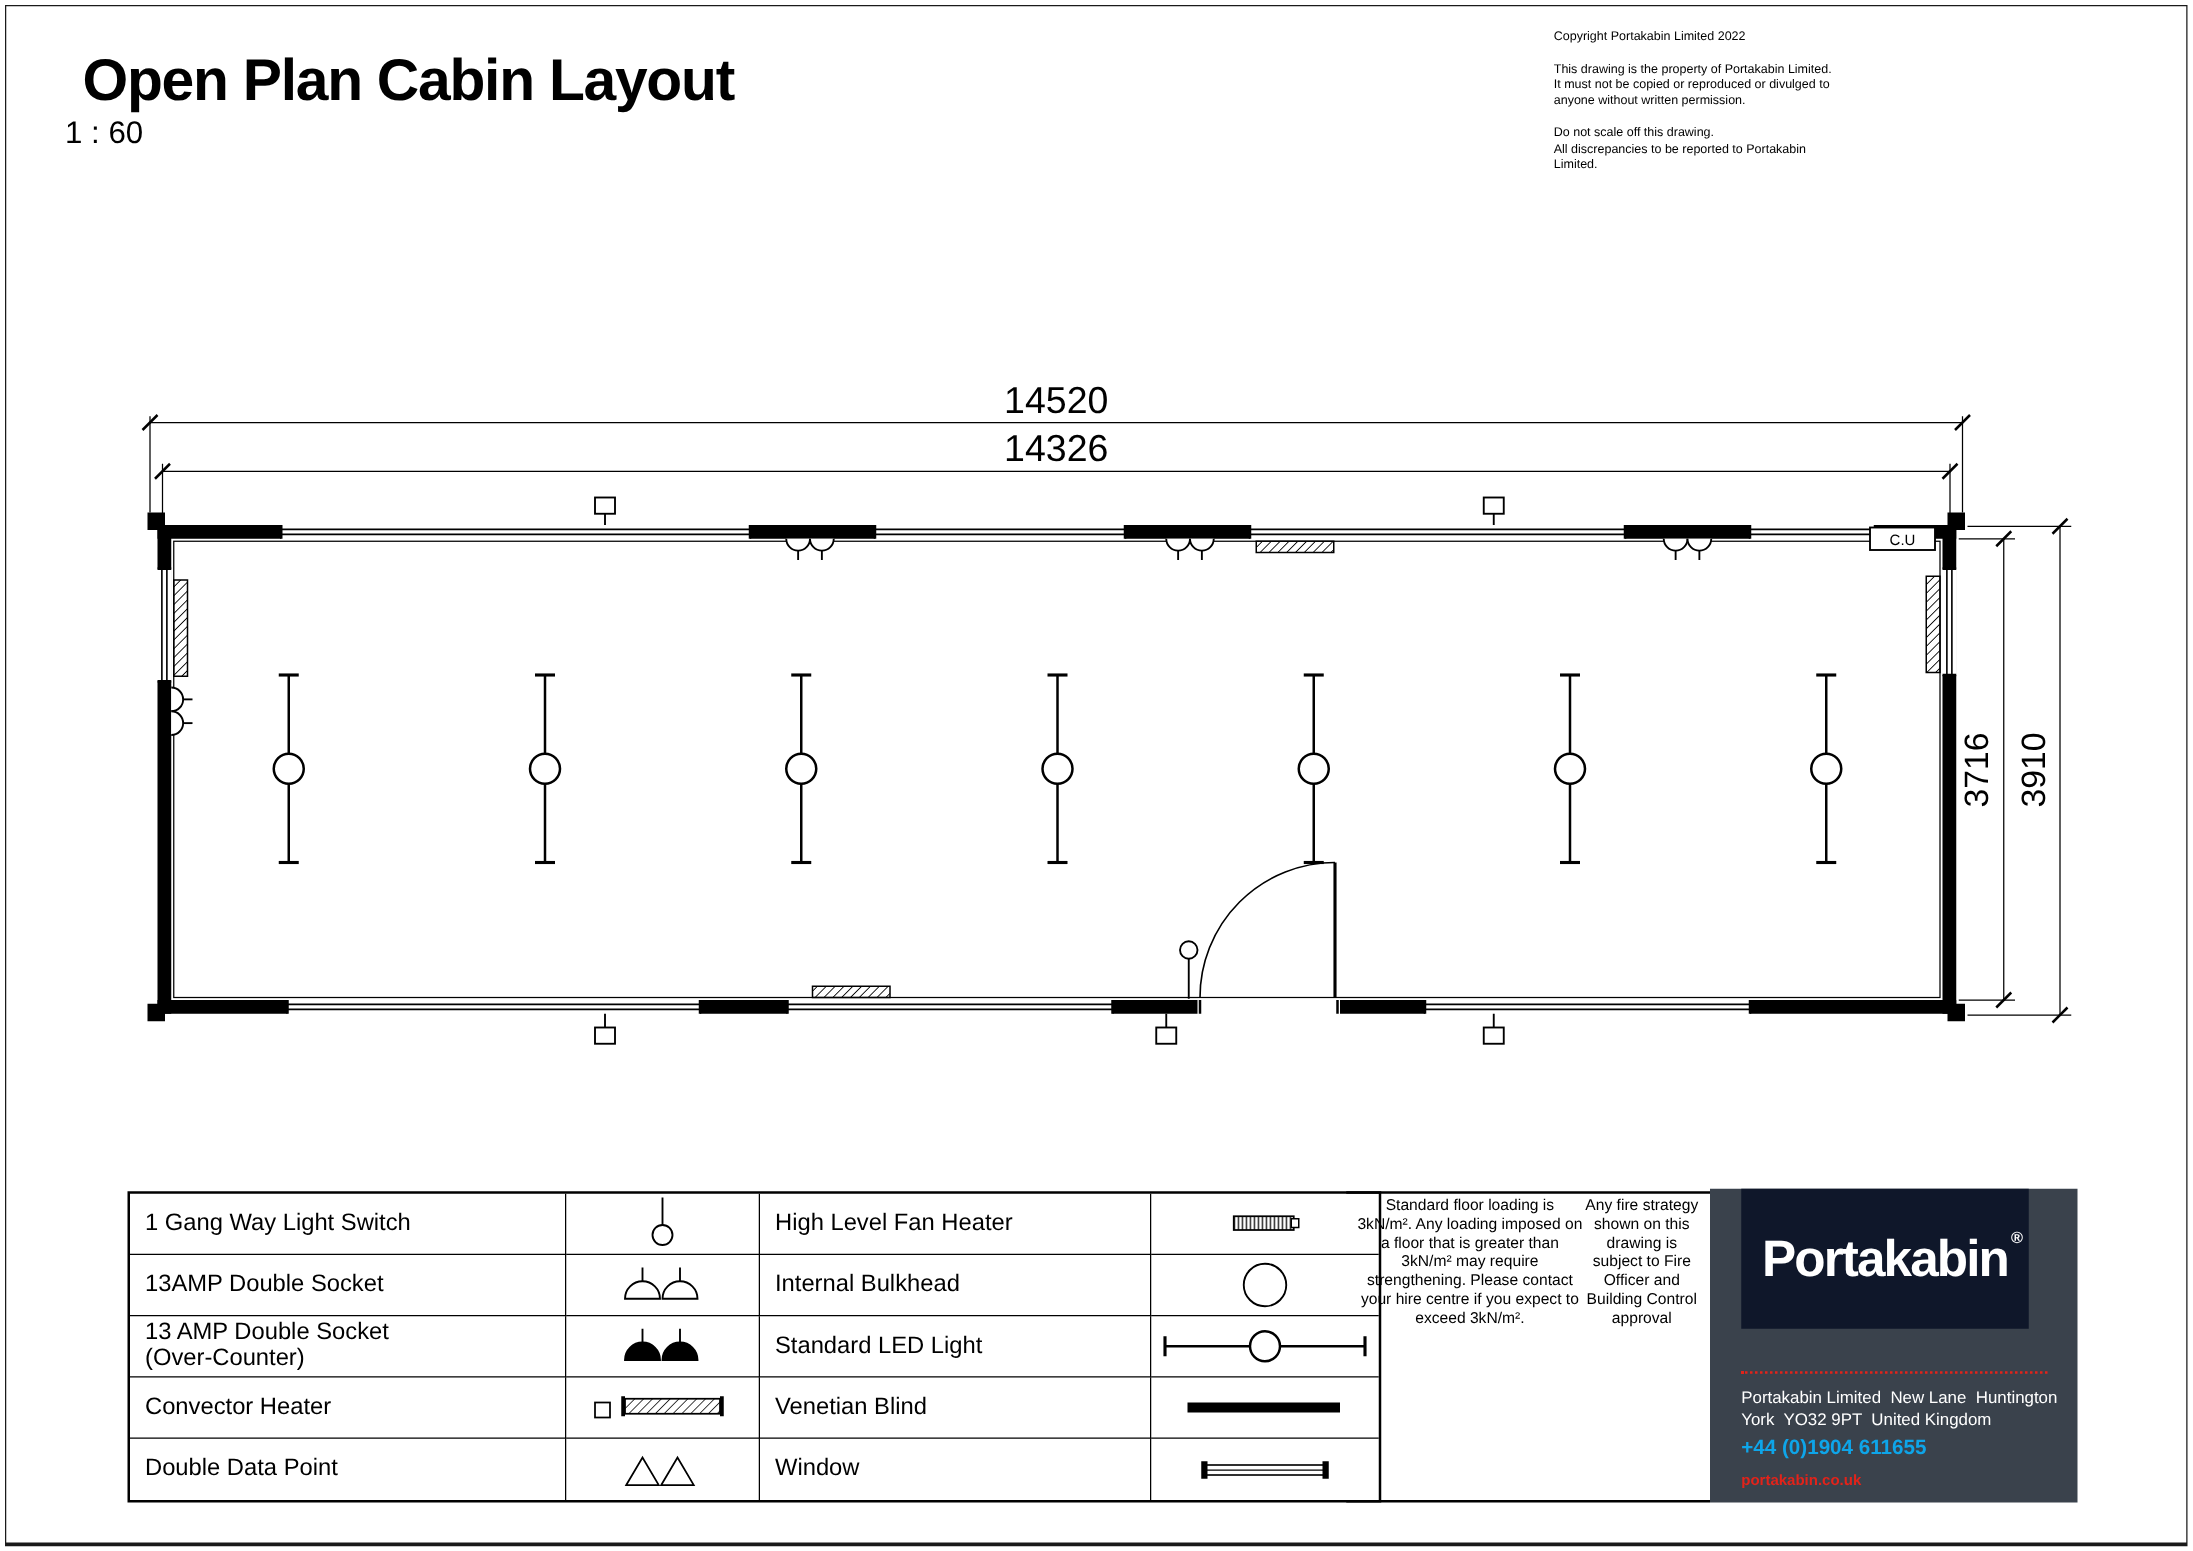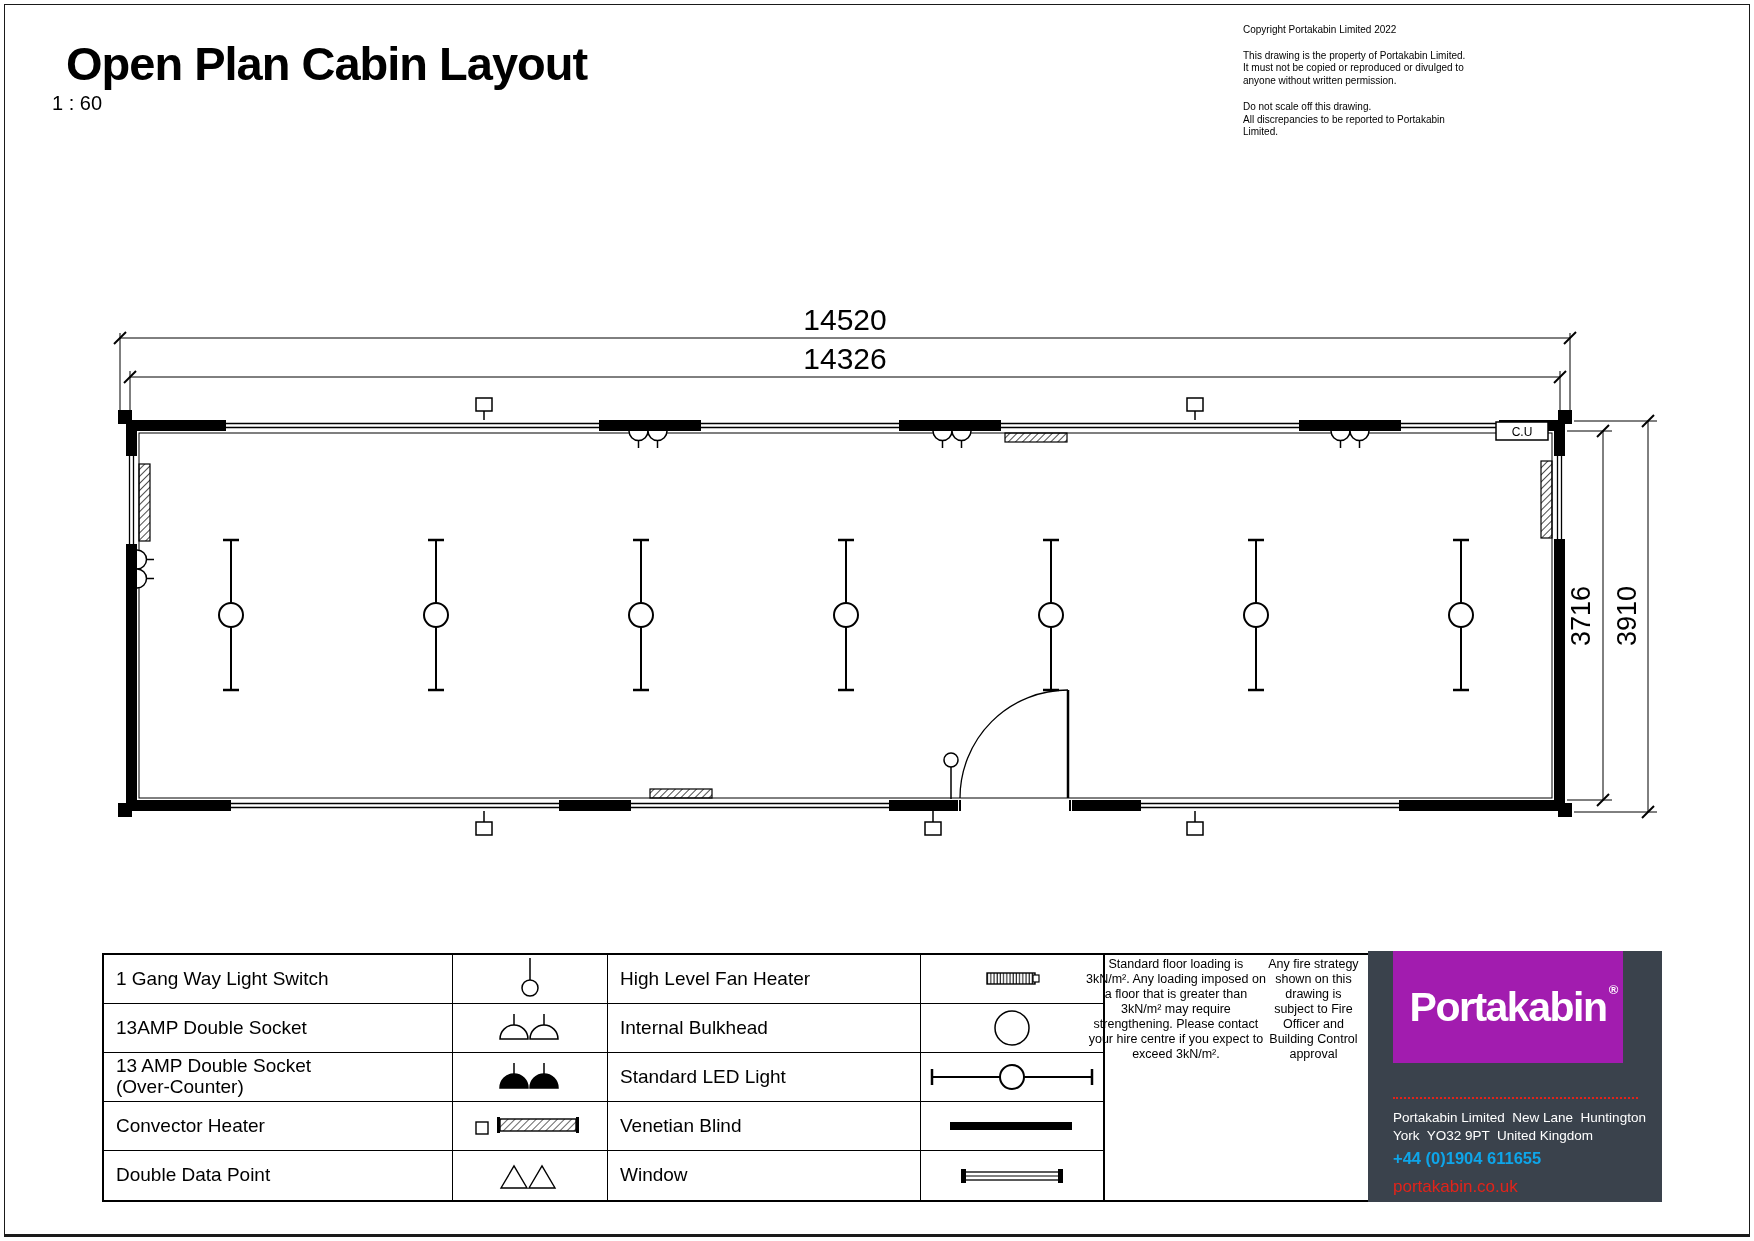--- a/index.html
+++ b/index.html
@@ -4,49 +4,49 @@
 <style>
   html,body{margin:0;padding:0;background:#fff;}
   .sheet{
     position:relative;width:1754px;height:1241px;background:#fff;overflow:hidden;
     font-family:"Liberation Sans",sans-serif;color:#000;
   }
   .frame{position:absolute;left:4px;top:4px;right:4px;bottom:4px;
     border:1px solid #1a1a1a;border-bottom-width:3px;pointer-events:none;}
   
   .title{position:absolute;left:50px;top:36px;font-size:47px;font-weight:bold;letter-spacing:-1px;margin-left:16px;}
-  .scale{position:absolute;left:52px;top:92px;font-size:20px;}
+  .scale{position:absolute;left:52px;top:92px;font-size:25px;}
   .copyright{position:absolute;left:1243px;top:24px;width:280px;font-size:10px;line-height:1.28;white-space:pre-line;}
   
   .plansvg{position:absolute;left:0;top:0;}
   
   .legend{position:absolute;left:78px;top:953px;display:grid;
     grid-template-columns:349px 155px 313px 182px;grid-auto-rows:49px;
     border:2px solid #000;background:#fff;margin-left:24px;}
   .cell{border-right:1.5px solid #000;border-bottom:1.5px solid #000;display:flex;align-items:center;}
   .cell.c4{border-right:none;}
   .cell.rlast{border-bottom:none;}
   .lbl{padding-left:12px;font-size:19px;white-space:pre-line;line-height:1.1;}
   .sym{justify-content:center;}
   
   .notes{position:absolute;left:1077px;top:953px;width:291px;height:249px;
     border-top:2px solid #000;border-bottom:2px solid #000;box-sizing:border-box;
     display:flex;flex-direction:row;justify-content:space-evenly;
     text-align:center;font-size:12.5px;line-height:1.2;padding:2px 8px;}
   .notes p{margin:0;}
   
   .brand{position:absolute;left:1368px;top:951px;width:294px;height:251px;background:#3a424c;}
-  .brand-logo{position:absolute;left:25px;top:0;width:230px;height:112px;background:#a21caf;
+  .brand-logo{position:absolute;left:25px;top:0;width:230px;height:112px;background:#0f172a;
     display:flex;align-items:center;justify-content:center;}
   .brand-logo .word{color:#fff;font-size:41px;font-weight:bold;letter-spacing:-1.5px;position:relative;}
   .brand-logo .reg{color:#fff;font-size:13px;font-weight:bold;position:absolute;right:-12px;top:-2px;letter-spacing:0;}
   .brand-sep{position:absolute;left:25px;right:24px;top:146px;border-top:2px dotted #e2231a;}
   .addr{position:absolute;left:25px;top:158px;color:#fff;font-size:13.5px;font-weight:400;line-height:1.3;white-space:pre;}
   .phone{position:absolute;left:25px;top:198px;color:#0ea5e9;font-size:16.5px;font-weight:bold;}
-  .site{position:absolute;left:25px;top:226px;color:#e2231a;font-size:17px;font-weight:normal;}
+  .site{position:absolute;left:25px;top:226px;color:#e2231a;font-size:12px;font-weight:bold;}
 </style>
 </head>
 <body>
 
 <div class="sheet">
   <div class="frame"></div>
 
   <div class="title">Open Plan Cabin Layout</div>
   <div class="scale">1 : 60</div>
   <div class="copyright">Copyright Portakabin Limited 2022

